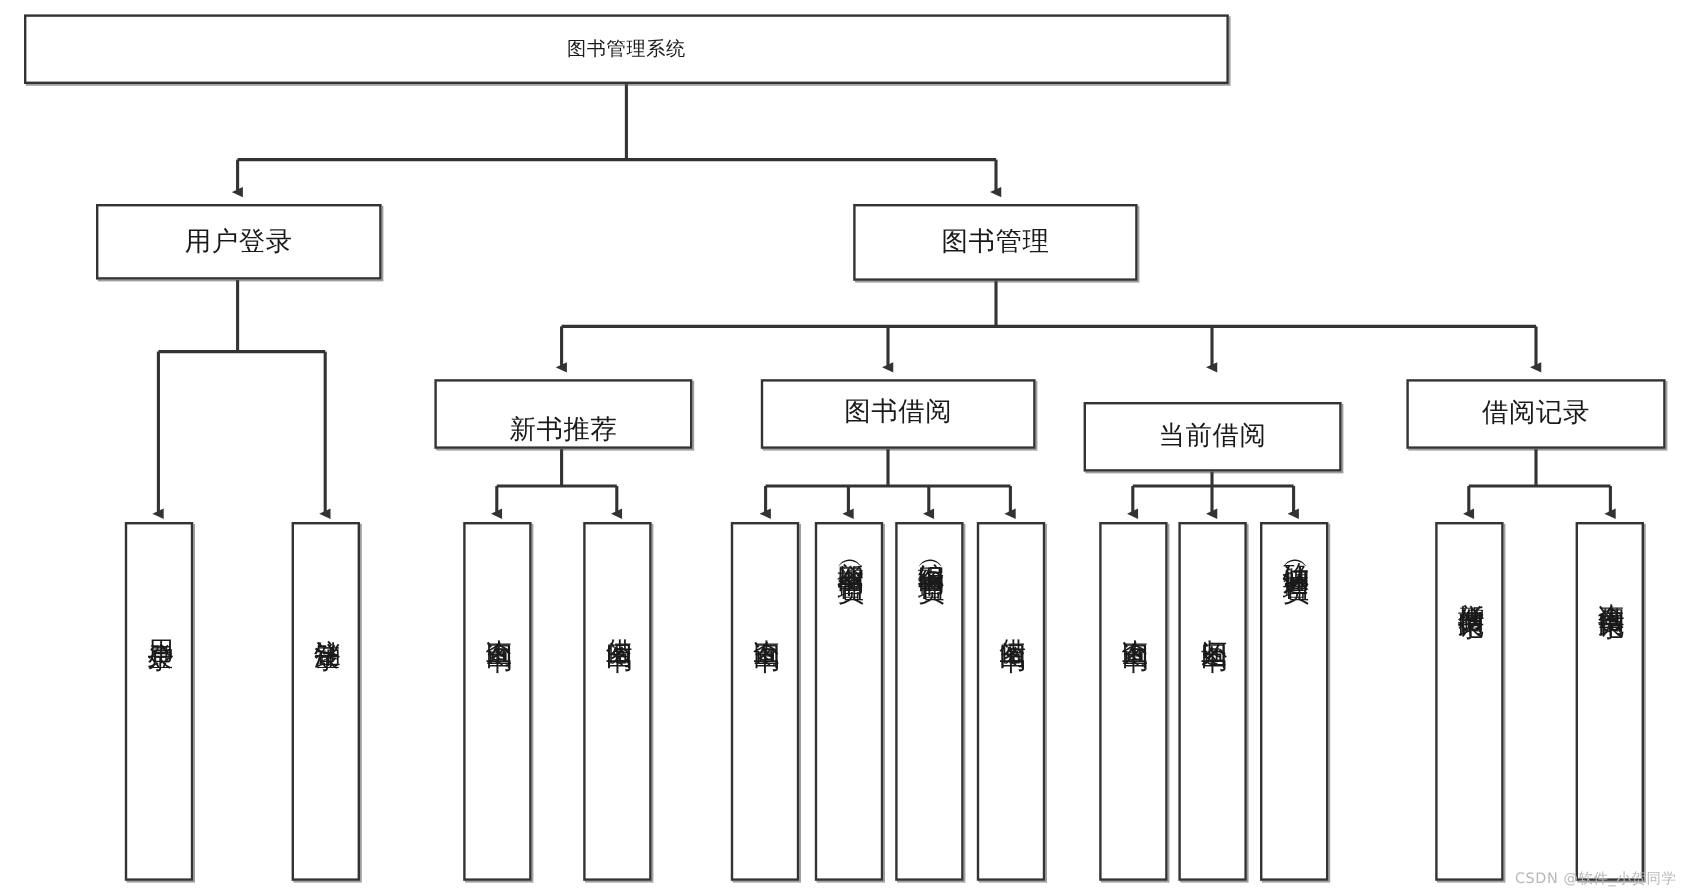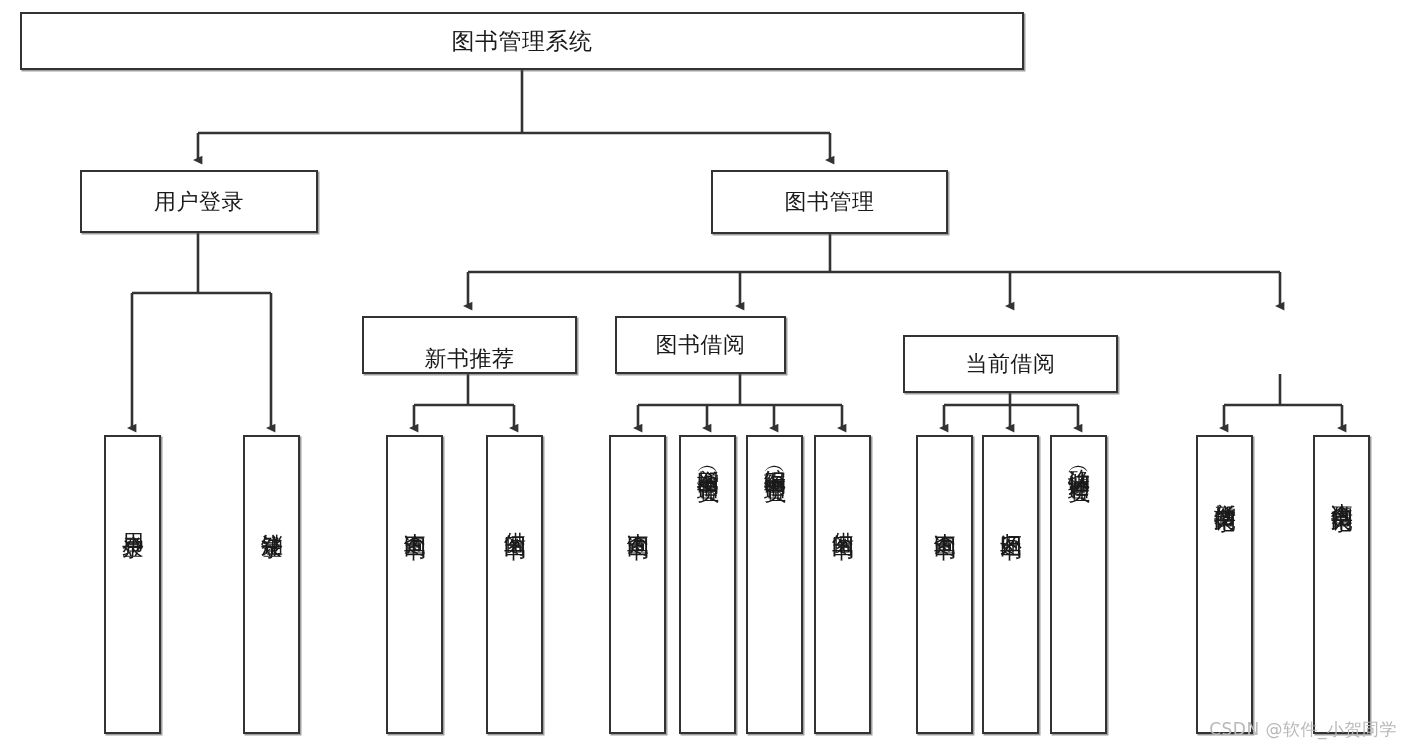--- a/index.html
+++ b/index.html
@@ -43,21 +43,21 @@
     display: block;
     line-height: 1.16;
     letter-spacing: 0.5px;
     color: #1a1a1a;
     white-space: nowrap;
   }
   .node.horizontal .label {
     font-size: 22px;
   }
   .node.root .label {
-    font-size: 23px;
+    font-size: 16px;
   }
   .node.vertical {
     align-items: flex-start;
     justify-content: center;
     padding-top: 0;
   }
   .node.vertical .label {
     writing-mode: vertical-rl;
     text-orientation: upright;
     font-size: 22px;
@@ -66,21 +66,21 @@
     white-space: nowrap;
   }
   .node.vertical.mid .label { margin-top: 78px; }
   .node.vertical.tall .label { margin-top: 14px; }
   .node.vertical.med .label { margin-top: 48px; }
 
   .watermark {
     position: absolute;
     right: 8px;
     bottom: 6px;
-    font-size: 17px;
+    font-size: 12px;
     color: #b9b9b9;
     letter-spacing: 0.5px;
     white-space: nowrap;
     z-index: 5;
     font-family: "DejaVu Sans", "Liberation Sans", sans-serif;
   }
 </style>
 </head>
 <body>
 
@@ -143,26 +143,29 @@
   <div class="node horizontal" style="left:80px; top:170px; width:238px; height:63px;">
     <span class="label">用户登录</span>
   </div>
   <div class="node horizontal" style="left:711px; top:170px; width:237px; height:64px;">
     <span class="label">图书管理</span>
   </div>
 
   <div class="node horizontal" style="left:362px; top:316px; width:215px; height:58px;align-items:flex-end;">
     <span class="label">新书推荐</span>
   </div>
-  <div class="node horizontal" style="left:615px; top:316px; width:171px; height:58px;">
+  <div class="node horizontal" style="left:634px; top:316px; width:229px; height:58px;font-family:Liberation Mono, monospace;">
     <span class="label">图书借阅</span>
   </div>
   <div class="node horizontal" style="left:903px; top:316px; width:215px; height:58px;margin-top:19px;">
     <span class="label">当前借阅</span>
   </div>
+  <div class="node horizontal" style="left:1172px; top:316px; width:216px; height:58px;">
+    <span class="label">借阅记录</span>
+  </div>
 
   <div class="node vertical mid" style="left:104px; top:435px; width:57px; height:299px;">
     <span class="label">用户登录</span>
   </div>
   <div class="node vertical mid" style="left:243px; top:435px; width:57px; height:299px;">
     <span class="label">注销登录</span>
   </div>
 
   <div class="node vertical mid" style="left:386px; top:435px; width:57px; height:299px;">
     <span class="label">查询图书</span>

